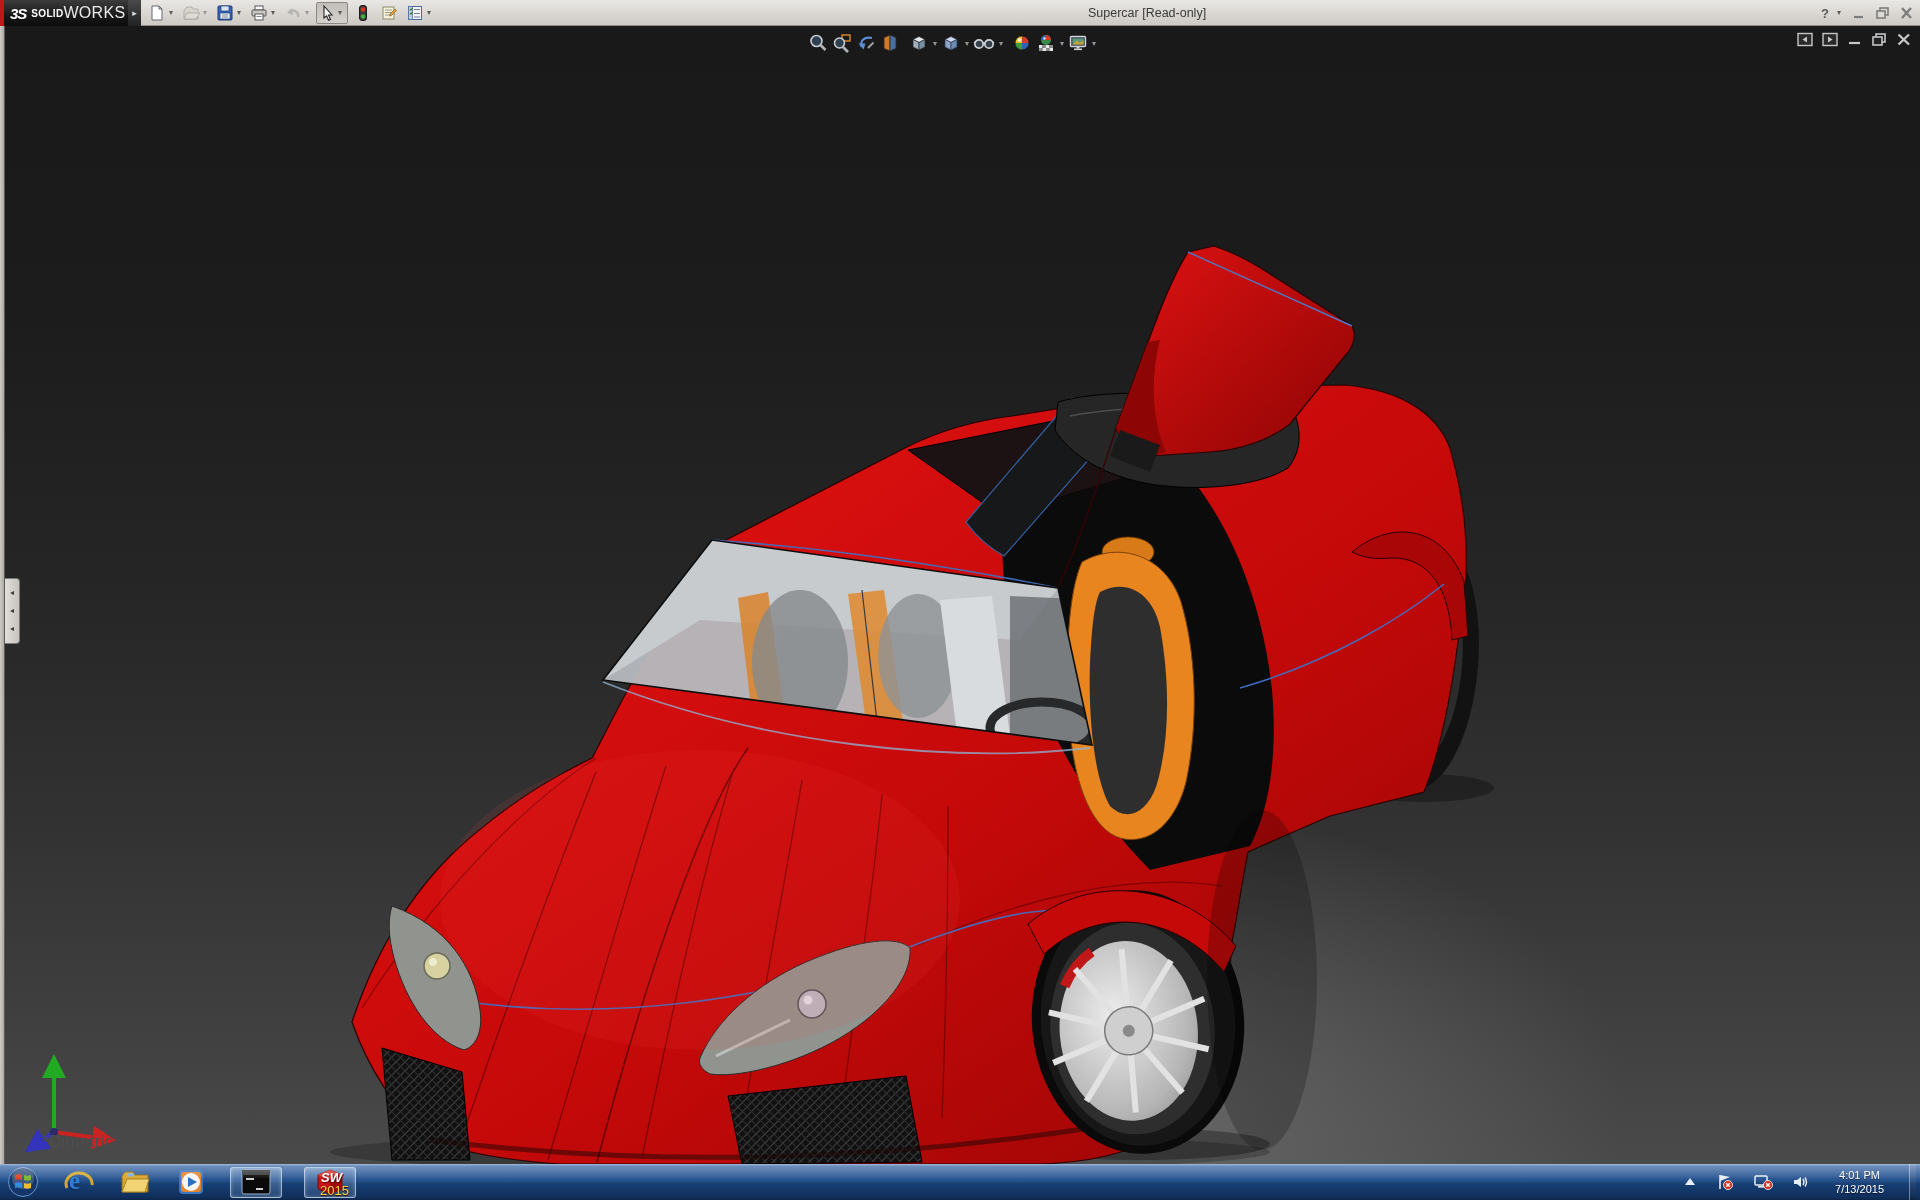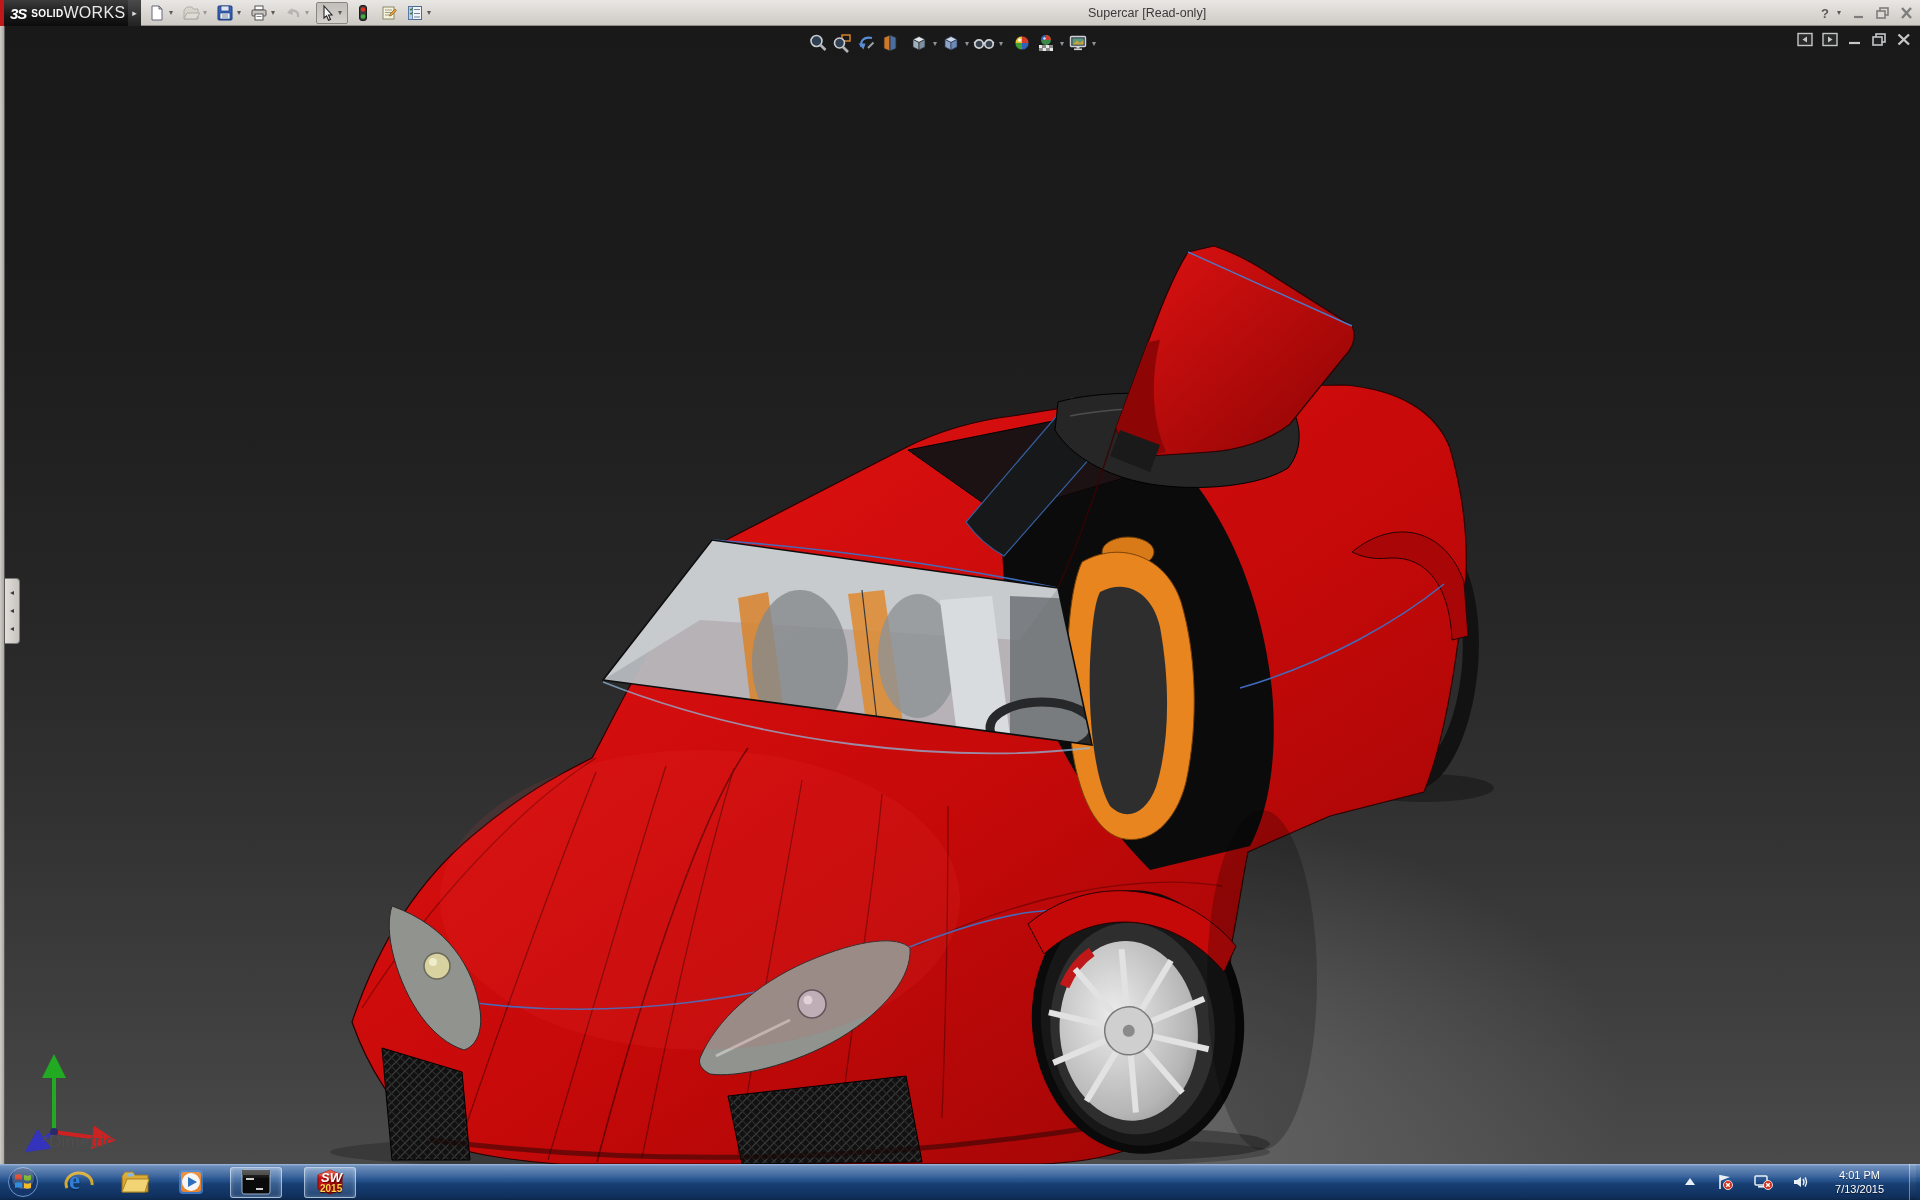--- a/index.html
+++ b/index.html
@@ -64,21 +64,21 @@
   .taskbar::after { content:""; position:absolute; left:0; top:0; width:100%; height:14px;
     background:linear-gradient(180deg,rgba(255,255,255,.28),rgba(255,255,255,.04)); pointer-events:none; }
   .tb-items { position:absolute; left:6px; top:0; height:36px; display:flex; align-items:center; gap:22px; }
   .task-icon { width:34px; height:32px; display:flex; align-items:center; justify-content:center; }
   .task-btn { width:52px; height:31px; display:flex; align-items:center; justify-content:center;
     background:linear-gradient(180deg,rgba(190,215,240,.35),rgba(90,130,180,.25));
     border:1px solid rgba(220,235,250,.65); border-radius:3px; box-shadow:inset 0 0 4px rgba(255,255,255,.3); }
   .sw-cube { position:relative; width:26px; height:26px; }
   .sw-letters { position:absolute; left:4px; top:1px; font-weight:bold; font-size:13px; font-style:italic;
     color:#fff; text-shadow:1px 1px 1px #5a0000; letter-spacing:0px; }
-  .sw-year { position:absolute; left:3px; top:14px; font-weight:bold; font-size:10px; color:#ffd24a;
+  .sw-year { position:absolute; left:3px; top:14px; font-weight:normal; font-size:13px; color:#ffd24a;
     text-shadow:0 1px 1px #3a0000;text-align:right; }
   .ie-letter { position:absolute; font-size:25px; font-weight:bold; color:#2f7fd6; font-family:"Liberation Serif",serif;
     left:7px; top:1px; text-shadow:0 1px 2px rgba(0,0,0,.4); }
   .tray { position:absolute; right:4px; top:0; height:36px; display:flex; align-items:center; gap:19px; }
   .clock { text-align:center; color:#fff; font-size:11px; line-height:14px; padding:0 6px;
     text-shadow:0 1px 1px rgba(0,0,0,.6); }
   .show-desktop { width:7px; height:36px; border-left:1px solid rgba(255,255,255,.4);
     background:linear-gradient(180deg,rgba(255,255,255,.12),rgba(0,0,0,.1)); }
 </style>
 </head>

